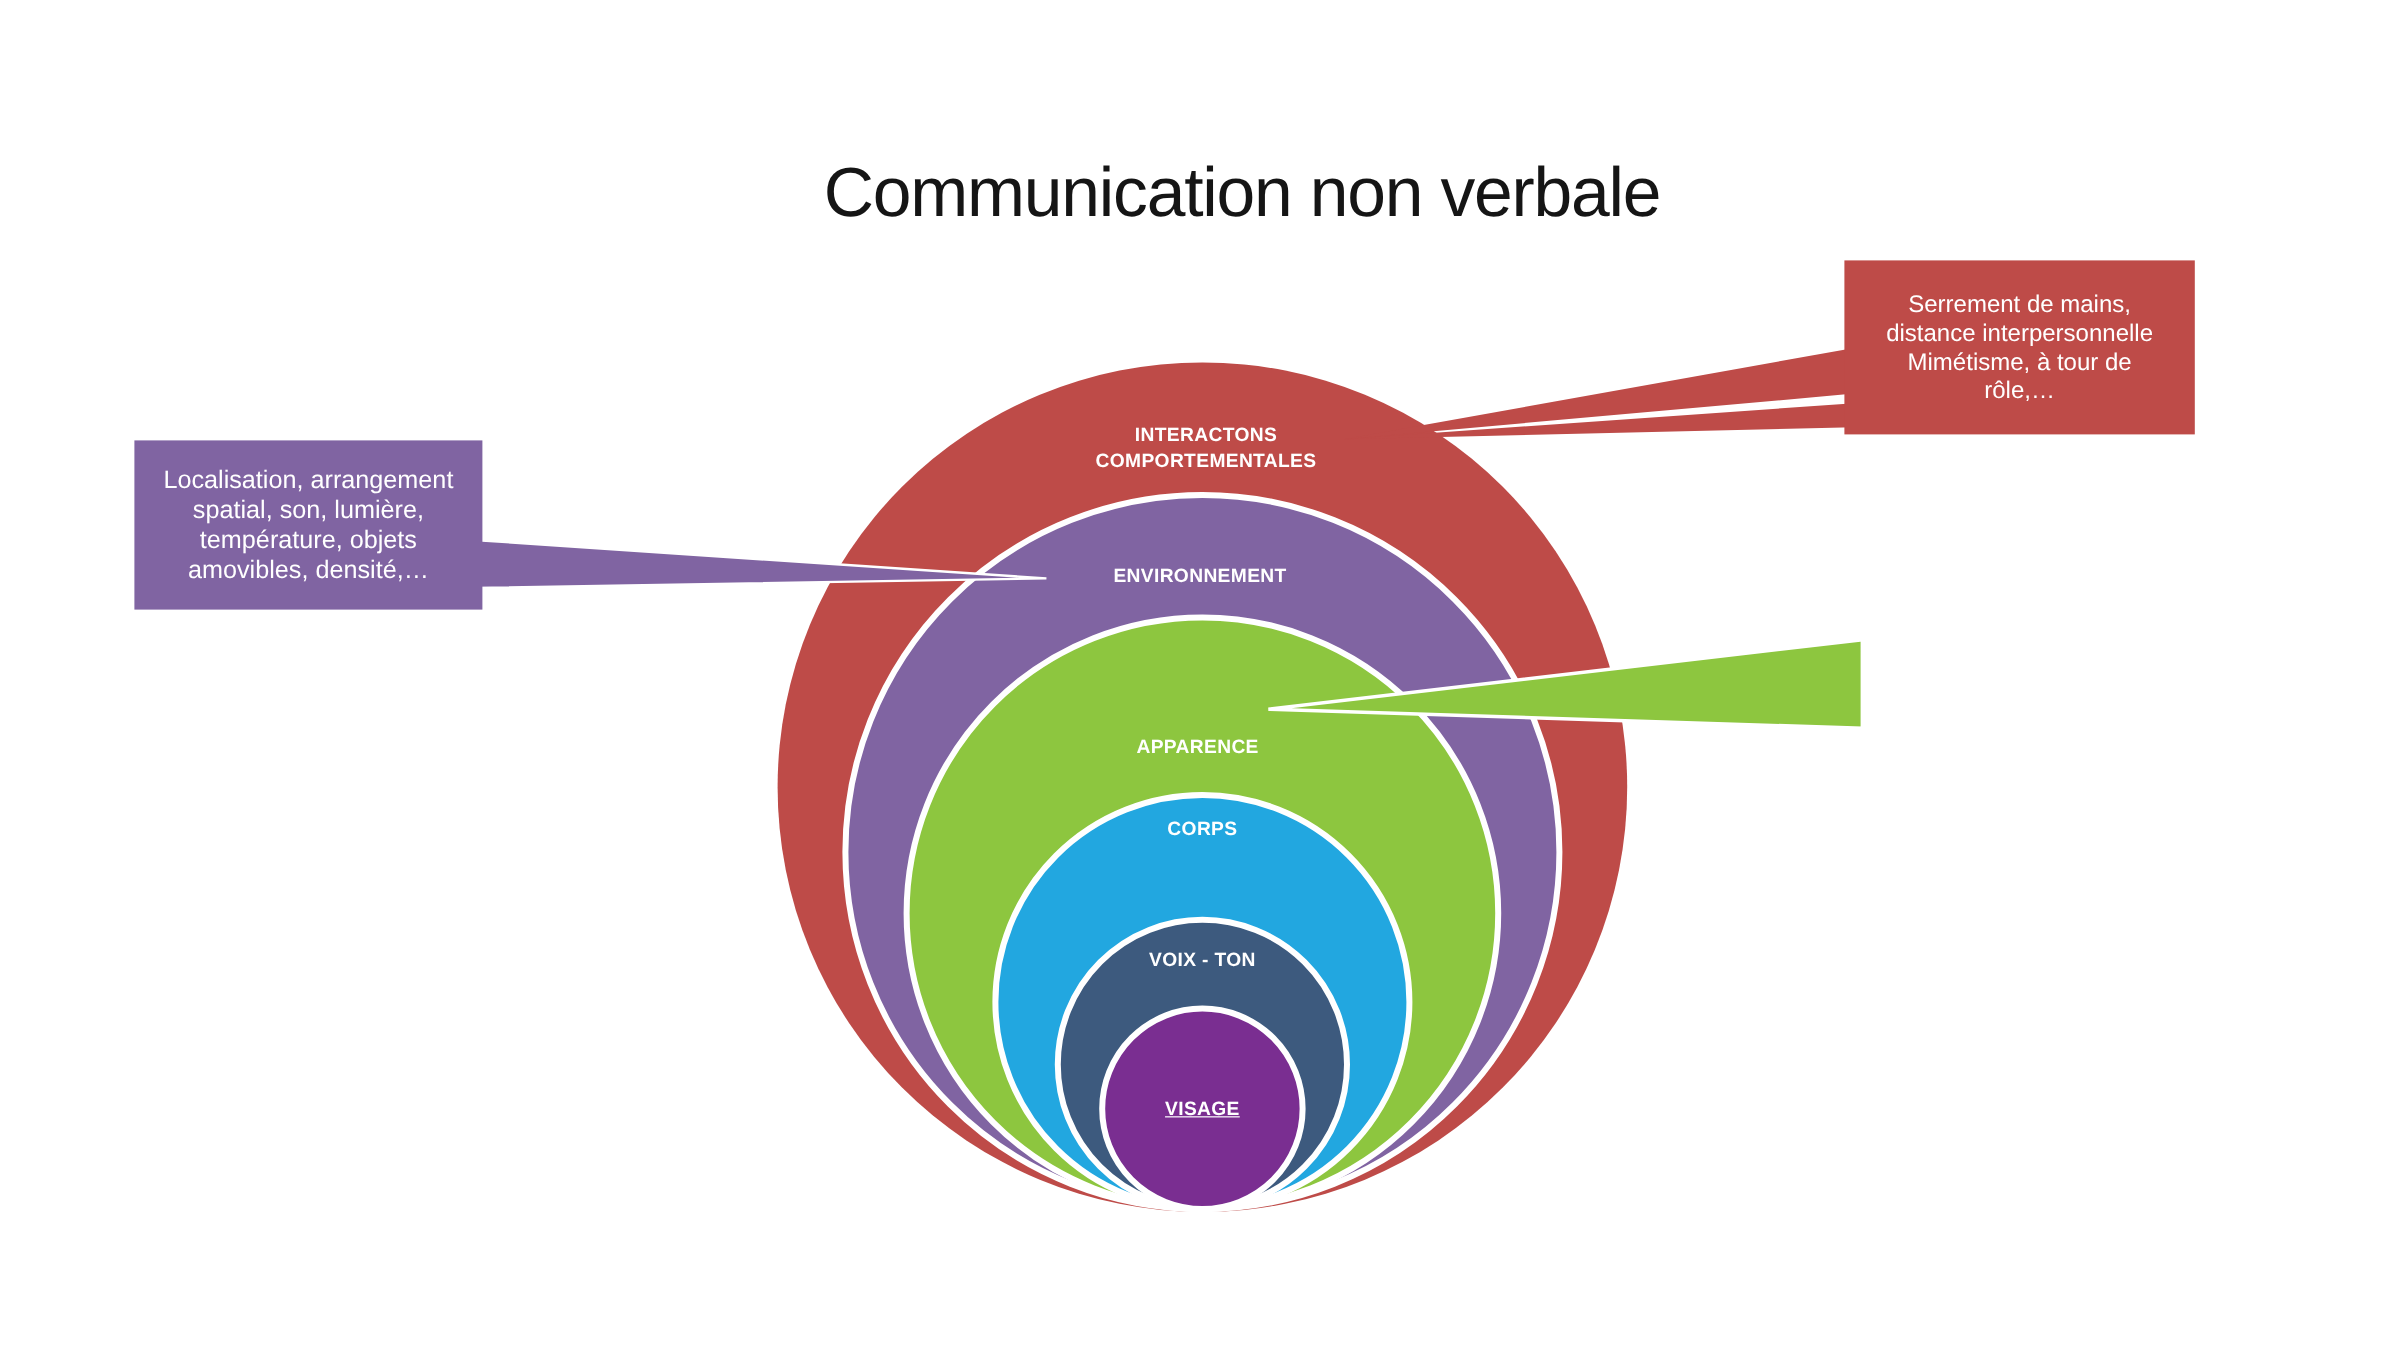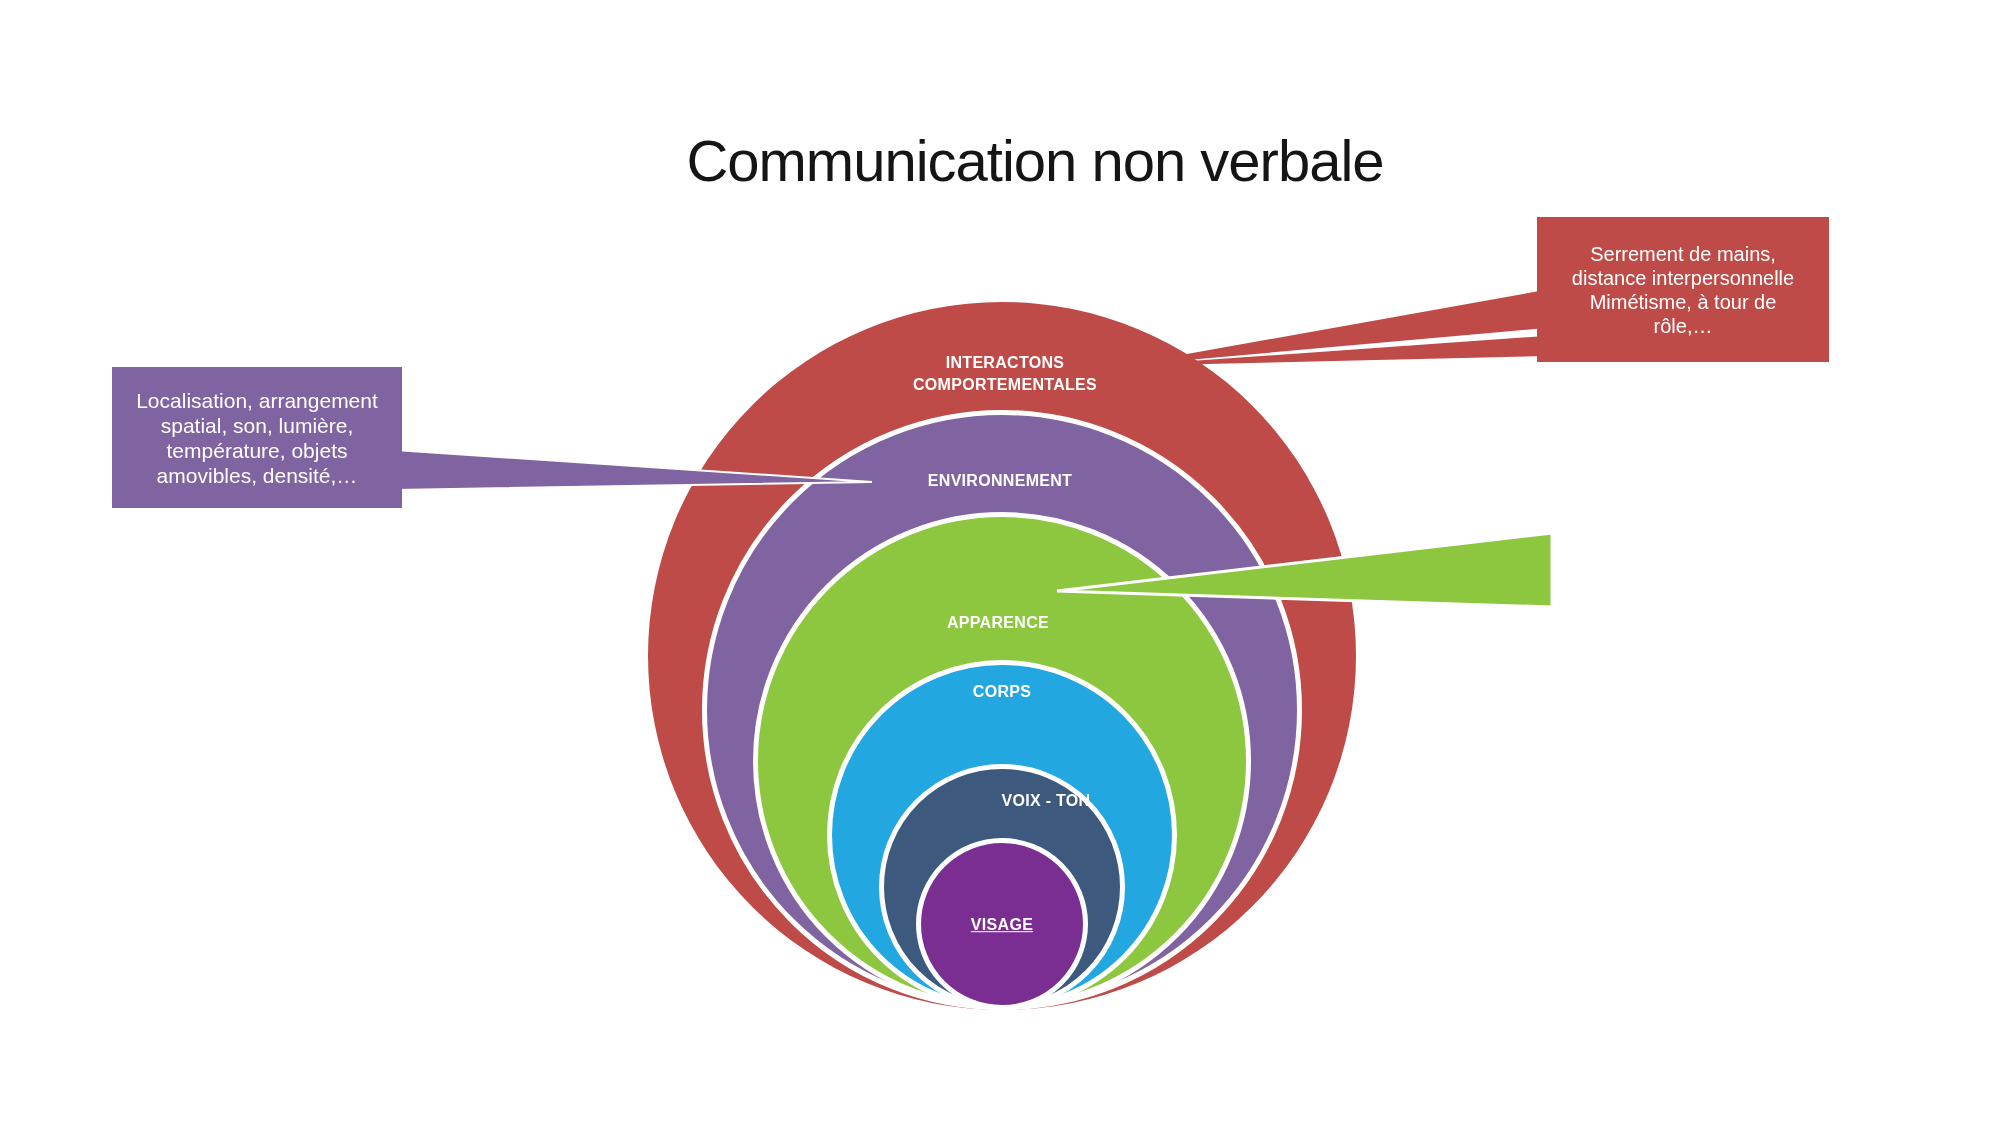--- a/index.html
+++ b/index.html
@@ -22,21 +22,21 @@
 
   .ring-label{
     position:absolute;transform:translate(-50%,-50%);
     color:#ffffff;font-weight:bold;font-size:16px;line-height:1.35;
     text-align:center;white-space:pre-line;z-index:5;letter-spacing:.3px;
   }
   .lbl-interactions{left:1005px;top:374px;}
   .lbl-environnement{left:1000px;top:481px;}
   .lbl-apparence{left:998px;top:585px;margin-top:38px;}
   .lbl-corps{left:1002px;top:692px;}
-  .lbl-voix{left:1046px;top:801px;}
+  .lbl-voix{left:1002px;top:801px;}
   .lbl-visage{left:1002px;top:925px;text-decoration:underline;}
 
   .pointer-layer{position:absolute;left:0;top:0;width:2000px;height:1125px;z-index:10;pointer-events:none;}
 
   .callout{
     position:absolute;z-index:20;color:#ffffff;text-align:center;
     display:flex;align-items:center;justify-content:center;white-space:pre-line;
   }
   .callout-interactions{left:1537px;top:217px;width:292px;height:145px;background:#BE4B48;font-size:20px;line-height:24px;}
   .callout-environnement{left:112px;top:367px;width:290px;height:141px;background:#8064A2;font-size:21px;line-height:25px;}

